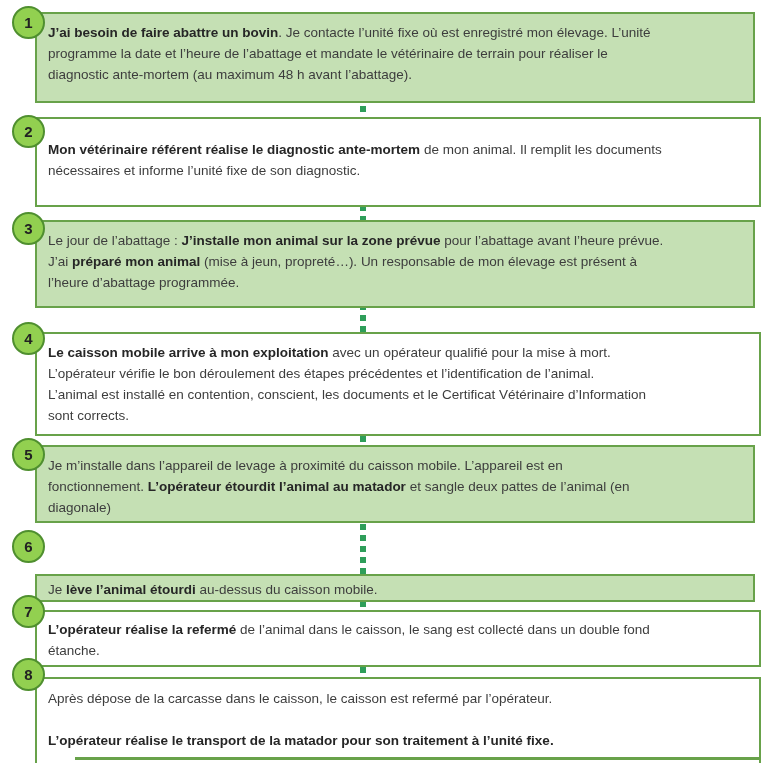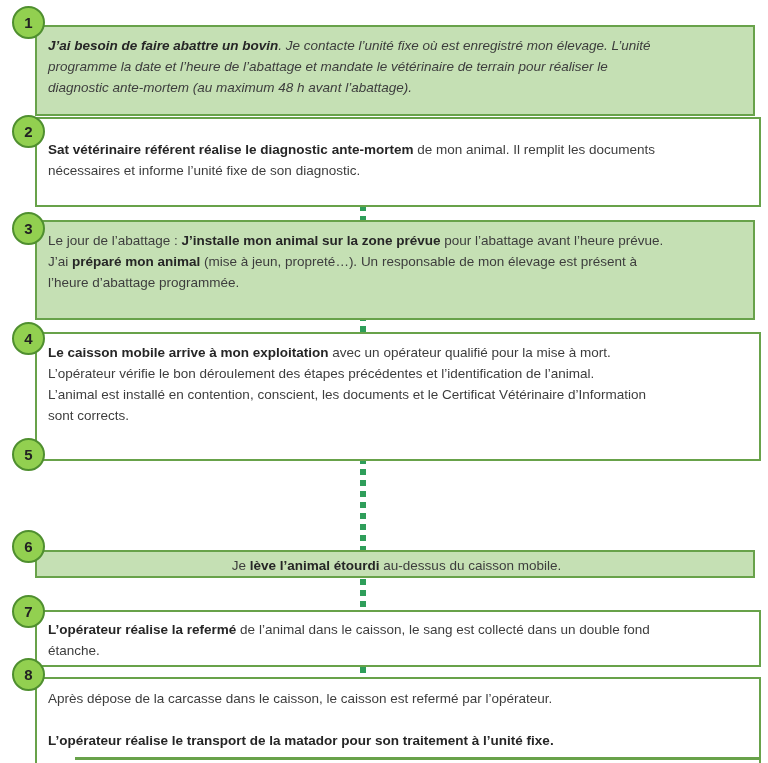--- a/index.html
+++ b/index.html
@@ -47,26 +47,26 @@
     width:33px;height:33px;
     box-sizing:border-box;
     border:2px solid var(--circle-border,#4f8f2f);
     border-radius:50%;
     background:var(--circle-fill,#92d050);
     z-index:2;
     display:flex;align-items:center;justify-content:center;
     font-size:15px;font-weight:bold;color:#222222;
   }
   
-  .box.n1{top:25px;height:91px;font-style:italic;}   .badge.n1{top:6px;}
+  .box.n1{top:12px;height:91px;}   .badge.n1{top:6px;}
   .box.n2{top:117px;height:90px;}  .badge.n2{top:115px;}  .box.n2 .txt{padding-top:20px;}
-  .box.n3{top:220px;height:100px;}  .badge.n3{top:212px;}
-  .box.n4{top:332px;height:129px;} .badge.n4{top:322px;}
+  .box.n3{top:220px;height:88px;}  .badge.n3{top:212px;}
+  .box.n4{top:332px;height:104px;} .badge.n4{top:322px;}
   .box.n5{top:445px;height:78px;}  .badge.n5{top:438px;}
-  .box.n6{top:550px;height:28px;text-align:center;}  .badge.n6{top:530px;}  .box.n6 .txt{padding-top:3px;}
+  .box.n6{top:574px;height:28px;}  .badge.n6{top:530px;}  .box.n6 .txt{padding-top:3px;}
   .box.n7{top:610px;height:57px;}  .badge.n7{top:595px;}  .box.n7 .txt{padding-top:7px;}
   .box.n8{top:677px;height:92px;}  .badge.n8{top:658px;}  .box.n8 .txt{padding-top:9px;}
   
   .next-edge{
     position:absolute;
     left:75px;top:757px;width:686px;height:3px;
     background:var(--box-border,#68a24a);
     z-index:1;
   }
 </style>
@@ -81,40 +81,43 @@
       <span>1</span>
     </div>
   <div class="box green n1">
     <p class="txt"><strong>J’ai besoin de faire abattre un bovin</strong>. Je contacte l’unité fixe où est enregistré mon élevage. L’unité<br>programme la date et l’heure de l’abattage et mandate le vétérinaire de terrain pour réaliser le<br>diagnostic ante-mortem (au maximum 48 h avant l’abattage).</p>
   </div>
 
   <div class="badge n2">
       <span>2</span>
     </div>
   <div class="box white n2">
-    <p class="txt"><strong>Sat vétérinaire référent réalise le diagnostic ante-mortem</strong> de mon animal. Il remplit les documents<br>nécessaires et informe l’unité fixe de son diagnostic.</p>
+    <p class="txt"><strong>Mon vétérinaire référent réalise le diagnostic ante-mortem</strong> de mon animal. Il remplit les documents<br>nécessaires et informe l’unité fixe de son diagnostic.</p>
   </div>
 
   <div class="badge n3">
       <span>3</span>
     </div>
   <div class="box green n3">
     <p class="txt">Le jour de l’abattage : <strong>J’installe mon animal sur la zone prévue</strong> pour l’abattage avant l’heure prévue.<br>J’ai <strong>préparé mon animal</strong> (mise à jeun, propreté…). Un responsable de mon élevage est présent à<br>l’heure d’abattage programmée.</p>
   </div>
 
   <div class="badge n4">
       <span>4</span>
     </div>
   <div class="box white n4">
     <p class="txt"><strong>Le caisson mobile arrive à mon exploitation</strong> avec un opérateur qualifié pour la mise à mort.<br>L’opérateur vérifie le bon déroulement des étapes précédentes et l’identification de l’animal.<br>L’animal est installé en contention, conscient, les documents et le Certificat Vétérinaire d’Information<br>sont corrects.</p>
   </div>
 
   <div class="badge n5">
       <span>5</span>
     </div>
+  <div class="box green n5">
+    <p class="txt">Je m’installe dans l’appareil de levage à proximité du caisson mobile. L’appareil est en<br>fonctionnement. <strong>L’opérateur étourdit l’animal au matador</strong> et sangle deux pattes de l’animal (en<br>diagonale)</p>
+  </div>
 
   <div class="badge n6">
       <span>6</span>
     </div>
   <div class="box green n6">
     <p class="txt">Je <strong>lève l’animal étourdi</strong> au-dessus du caisson mobile.</p>
   </div>
 
   <div class="badge n7">
       <span>7</span>

